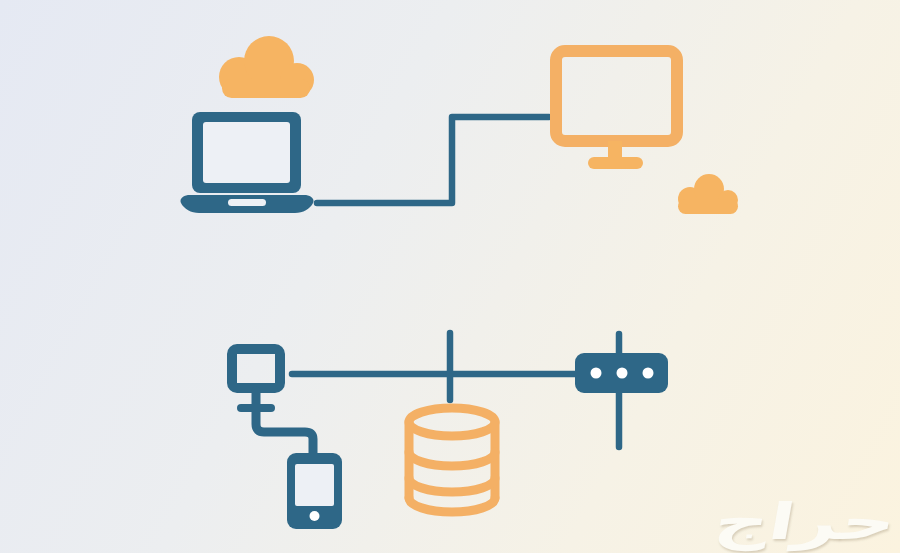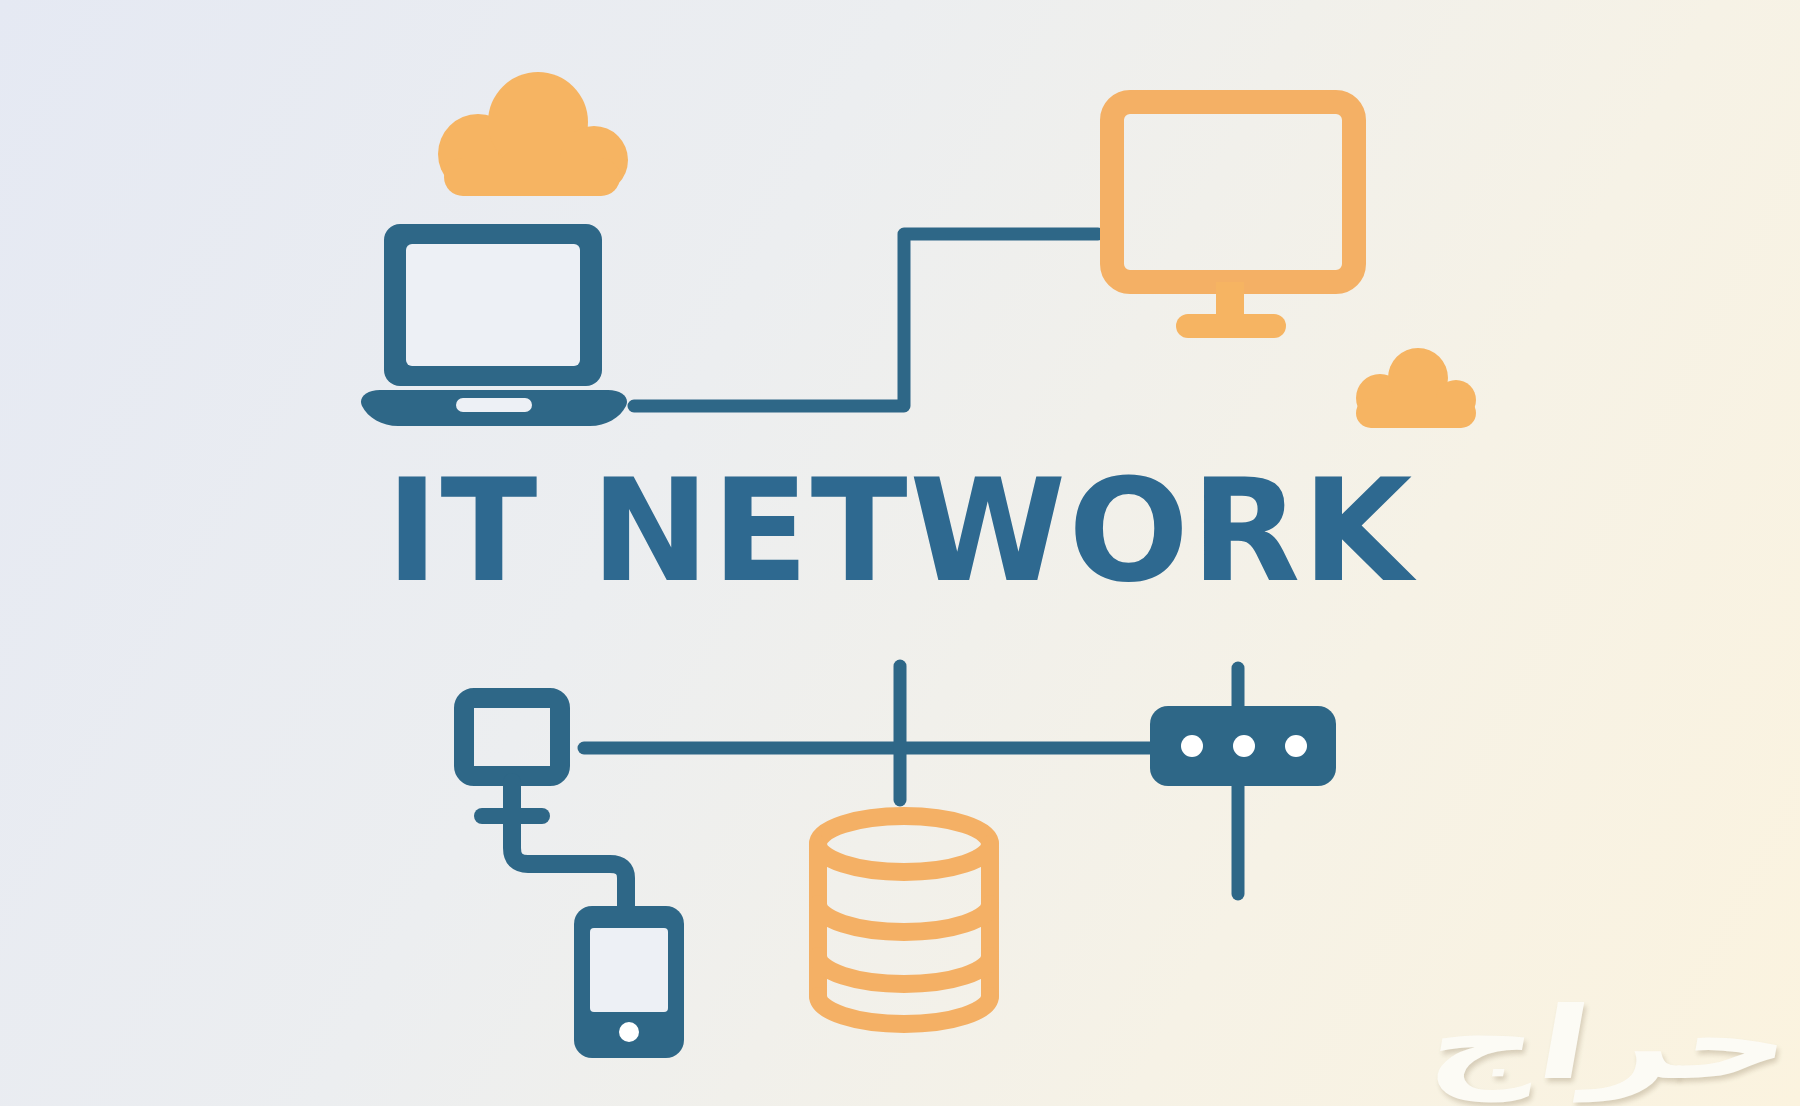--- a/index.html
+++ b/index.html
@@ -64,21 +64,20 @@
 
   <svg class="abs" style="left:673px;top:171px" width="70" height="44" viewBox="0 0 70 44">
     <g class="f-orange">
       <circle cx="17" cy="28" r="12"></circle>
       <circle cx="36" cy="18" r="15"></circle>
       <circle cx="55" cy="29" r="10"></circle>
       <rect x="5" y="28" width="60" height="15" rx="7.5"></rect>
     </g>
   </svg>
 
-  <div class="title">IT NETWORK</div>
 
   <svg class="abs" style="left:220px;top:325px" width="460" height="135" viewBox="0 0 460 135">
 
     <path class="s-blue" stroke-width="6.5" d="M72,49 H355"></path>
 
     <path class="s-blue" stroke-width="6.5" d="M230,8 V75"></path>
 
     <path class="s-blue" stroke-width="6.5" d="M399,9 V122"></path>
 
     <rect class="s-blue" stroke-width="10" x="12" y="24" width="48" height="39" rx="5"></rect>

